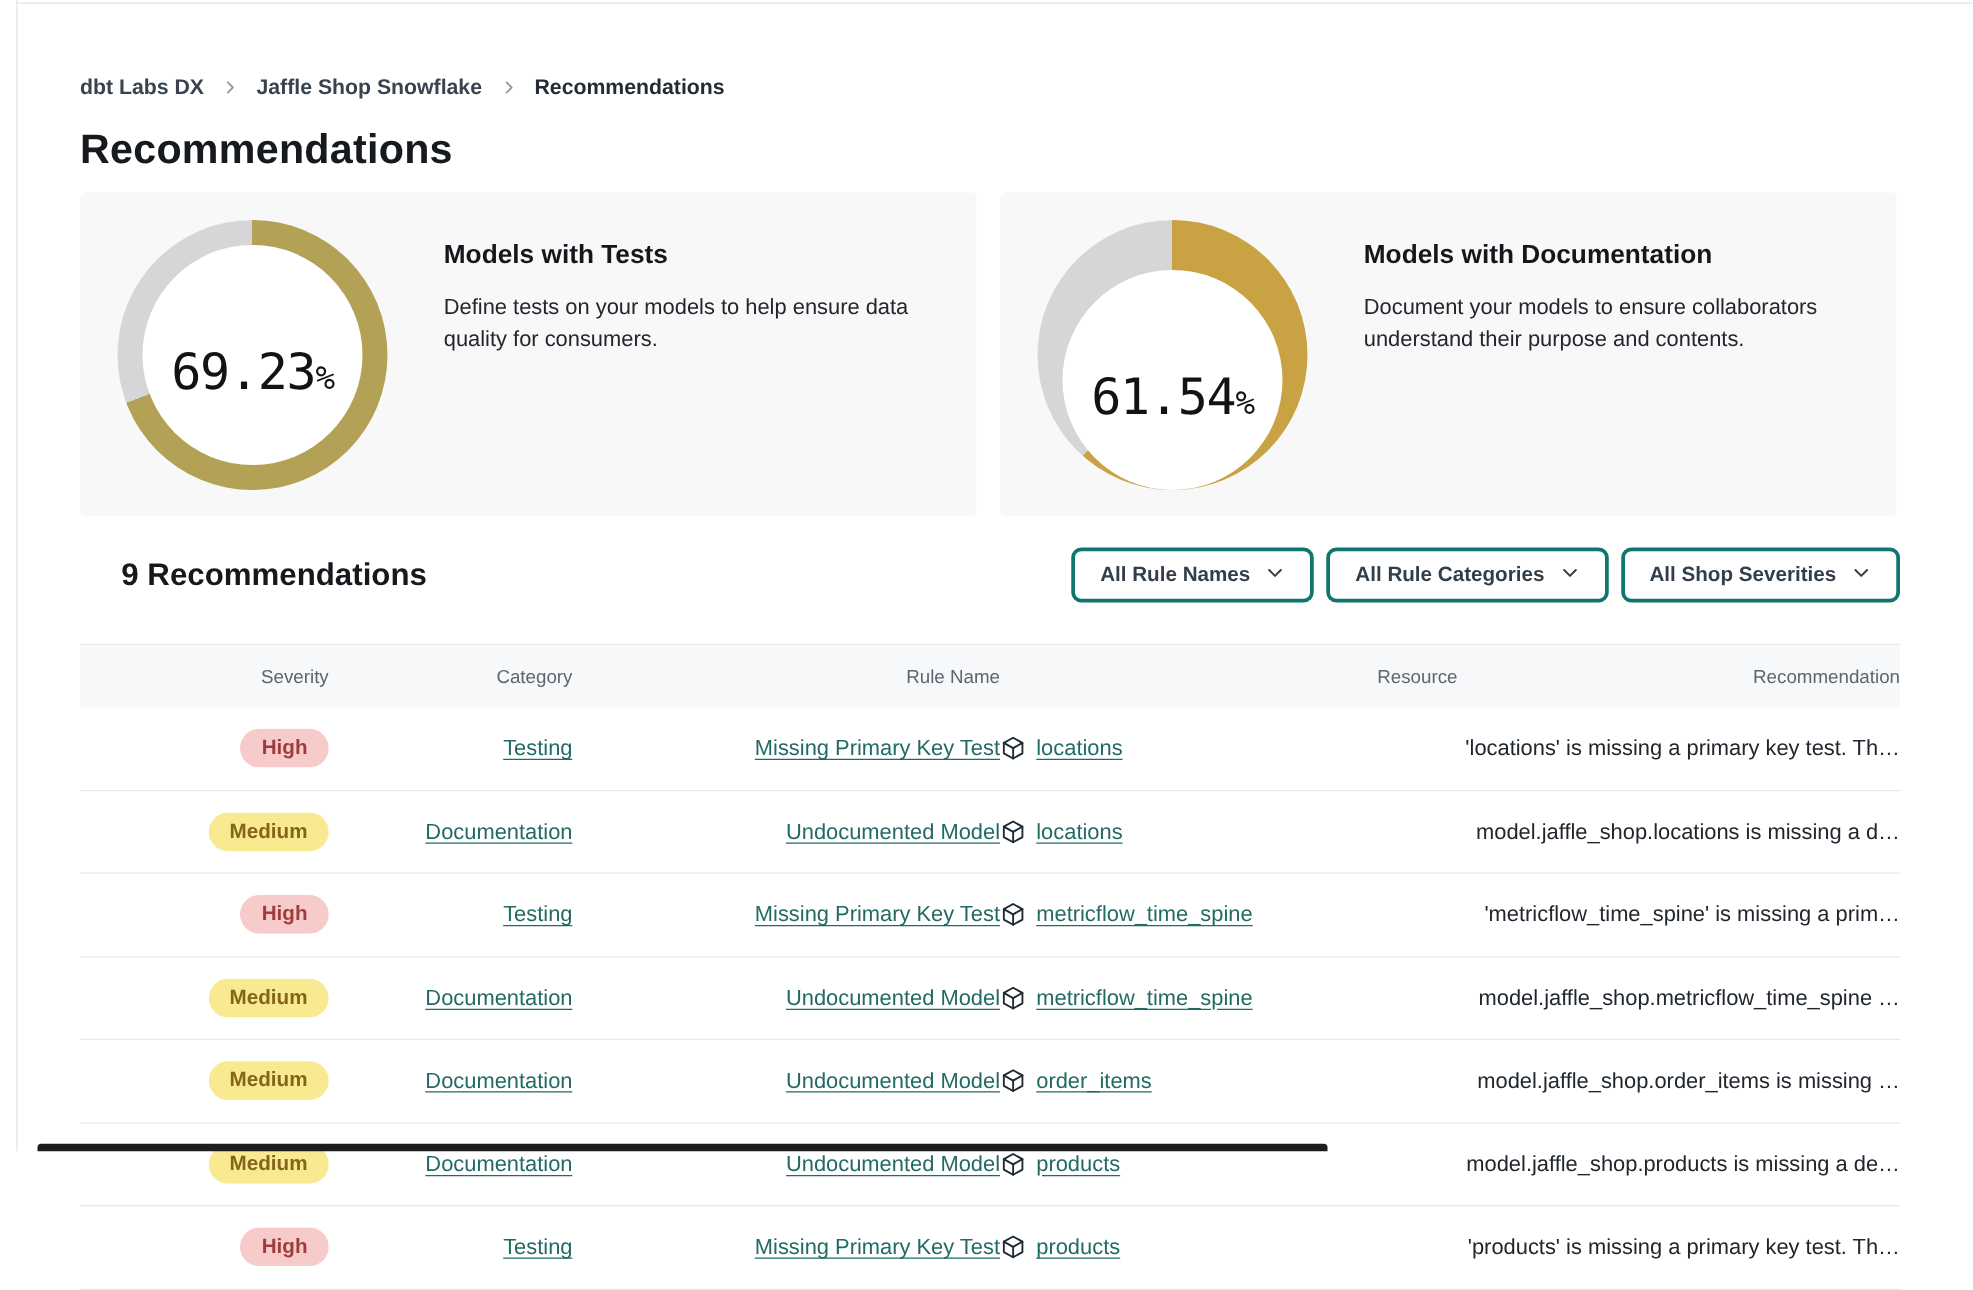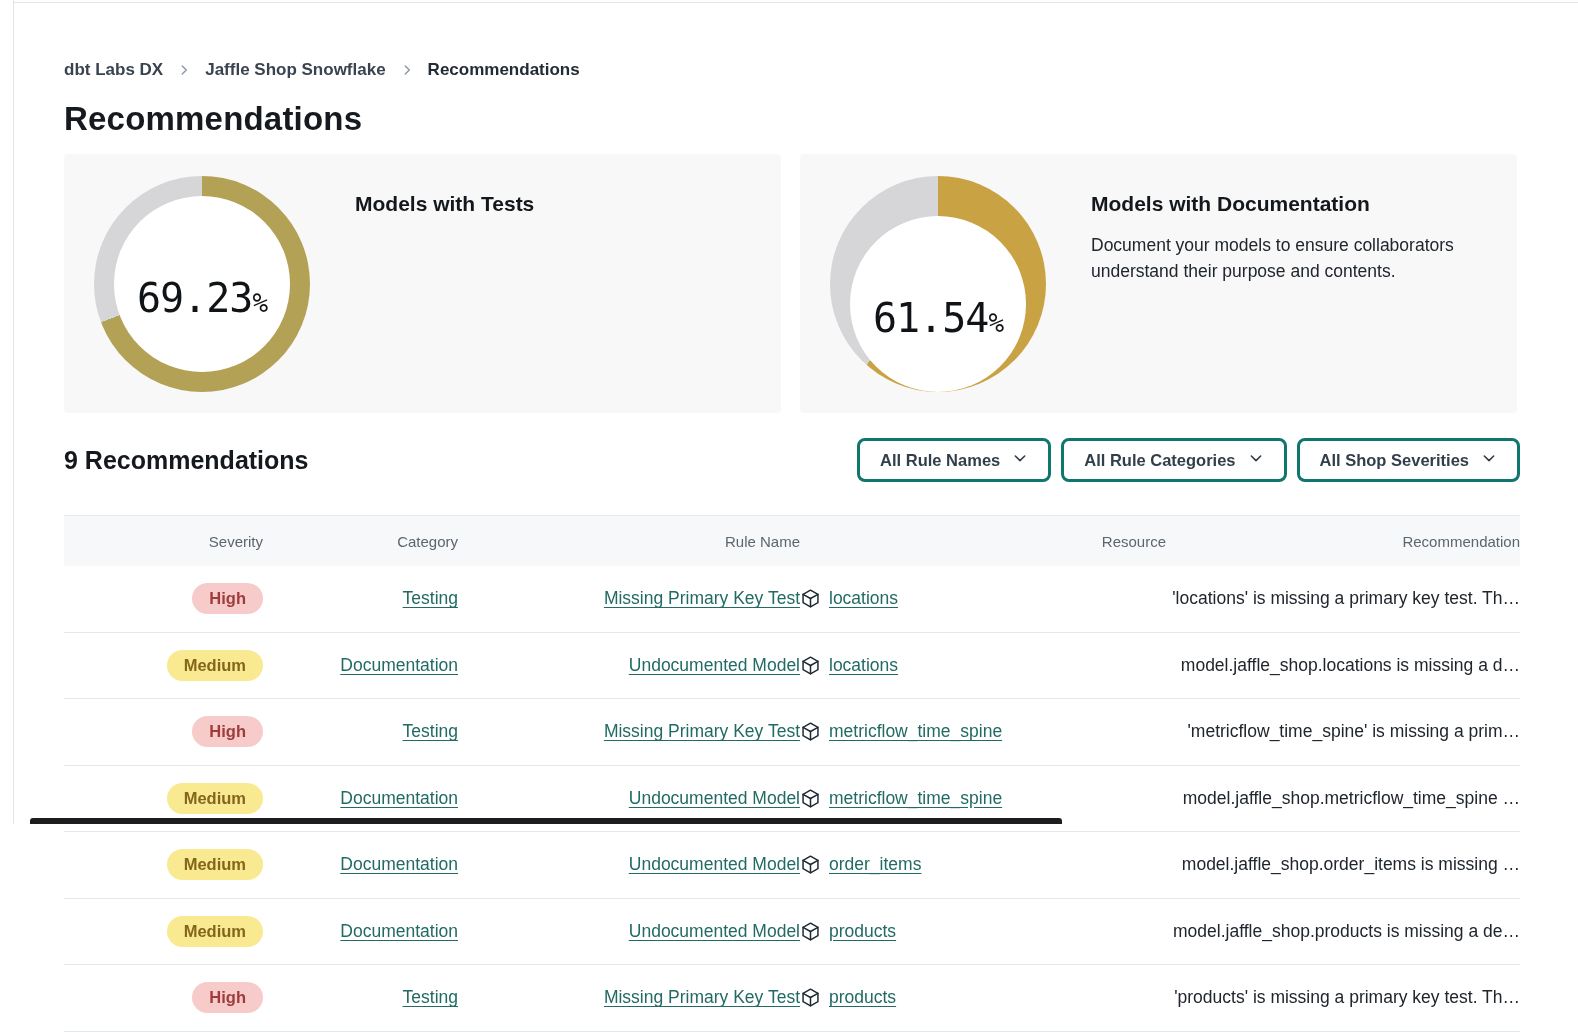--- a/index.html
+++ b/index.html
@@ -1,18 +1,18 @@
 <!DOCTYPE html>
 <html><head>
 <meta charset="utf-8">
 <style>
   * { margin:0; padding:0; box-sizing:border-box; }
   html,body { width:1578px; height:1032px; background:#ffffff; overflow:hidden;
               font-family:"Liberation Sans", sans-serif; color:#1f2933; }
-  .page { position:relative; width:1578px; height:824px; background:#ffffff; }
+  .page { position:relative; width:1578px; height:921px; background:#ffffff; }
 
   
   .v-edge { position:absolute; left:13px; top:0; bottom:0; width:1px; background:#e2e4e8; }
   .h-edge { position:absolute; left:13px; right:0; top:2px; height:1px; background:#e2e4e8; }
 
   .content { position:absolute; left:64px; right:58px; top:0; }
 
   
   .breadcrumb { display:flex; align-items:center; gap:14px; margin-top:60px;
                 font-size:17px; font-weight:700; color:#39434f; }
@@ -30,21 +30,21 @@
            display:flex; align-items:center; justify-content:center; }
   .donut-hole { width:176px; height:176px; border-radius:50%; background:#ffffff;
                 display:flex; align-items:center; justify-content:center; }
   .donut-pct { font-family:"DejaVu Sans Mono", monospace; font-size:40px; color:#111417; letter-spacing:-1px;margin-top:28px; }
   .donut-pct .unit { font-size:26px; }
   .card-text { margin-left:45px; padding-top:4px; align-self:flex-start; margin-top:12px; }
   .card-title { font-size:21px; font-weight:700; color:#14181c; }
   .card-desc { margin-top:16px; font-size:17.5px; line-height:1.5; color:#20262d; max-width:450px; }
 
   
-  .list-header-row { display:flex; align-items:center; justify-content:space-between; margin-top:25px; }
+  .list-header-row { display:flex; align-items:center; justify-content:space-between; margin-top:25px;margin-left:33px; }
   .count-title { font-size:25px; font-weight:700; color:#15191d; }
   .filters { display:flex; gap:10px; }
   .filter-btn { height:44px; padding:0 20px; background:#ffffff; border:3px solid #0f766e;
                 border-radius:8px; display:flex; align-items:center; gap:12px;
                 font-size:16.5px; font-weight:600; color:#323f4b; cursor:pointer; }
   .filter-btn svg { color:#323f4b; }
 
   
   .table { margin-top:33px; border-top:1px solid #e9ebee; }
   .thead, .tr { display:grid; grid-template-columns:183px 195px 342px 366px 1fr;
@@ -94,20 +94,21 @@
     <div class="cards">
 
       <div class="card">
         <div class="donut" style="background: conic-gradient(rgb(179, 161, 85) 0deg, rgb(179, 161, 85) 69.23%, rgb(214, 214, 216) 69.23%, rgb(214, 214, 216) 100%);">
           <div class="donut-hole">
             <span class="donut-pct"><span>69.23</span><span class="unit">%</span></span>
           </div>
         </div>
         <div class="card-text">
           <div class="card-title">Models with Tests</div>
+          <p class="card-desc">Define tests on your models to help ensure data quality for consumers.</p>
         </div>
       </div>
 
       <div class="card">
         <div class="donut" style="background: conic-gradient(rgb(200, 162, 67) 0deg, rgb(200, 162, 67) 61.54%, rgb(214, 214, 216) 61.54%, rgb(214, 214, 216) 100%); align-items: flex-end;">
           <div class="donut-hole">
             <span class="donut-pct"><span>61.54</span><span class="unit">%</span></span>
           </div>
         </div>
         <div class="card-text">

